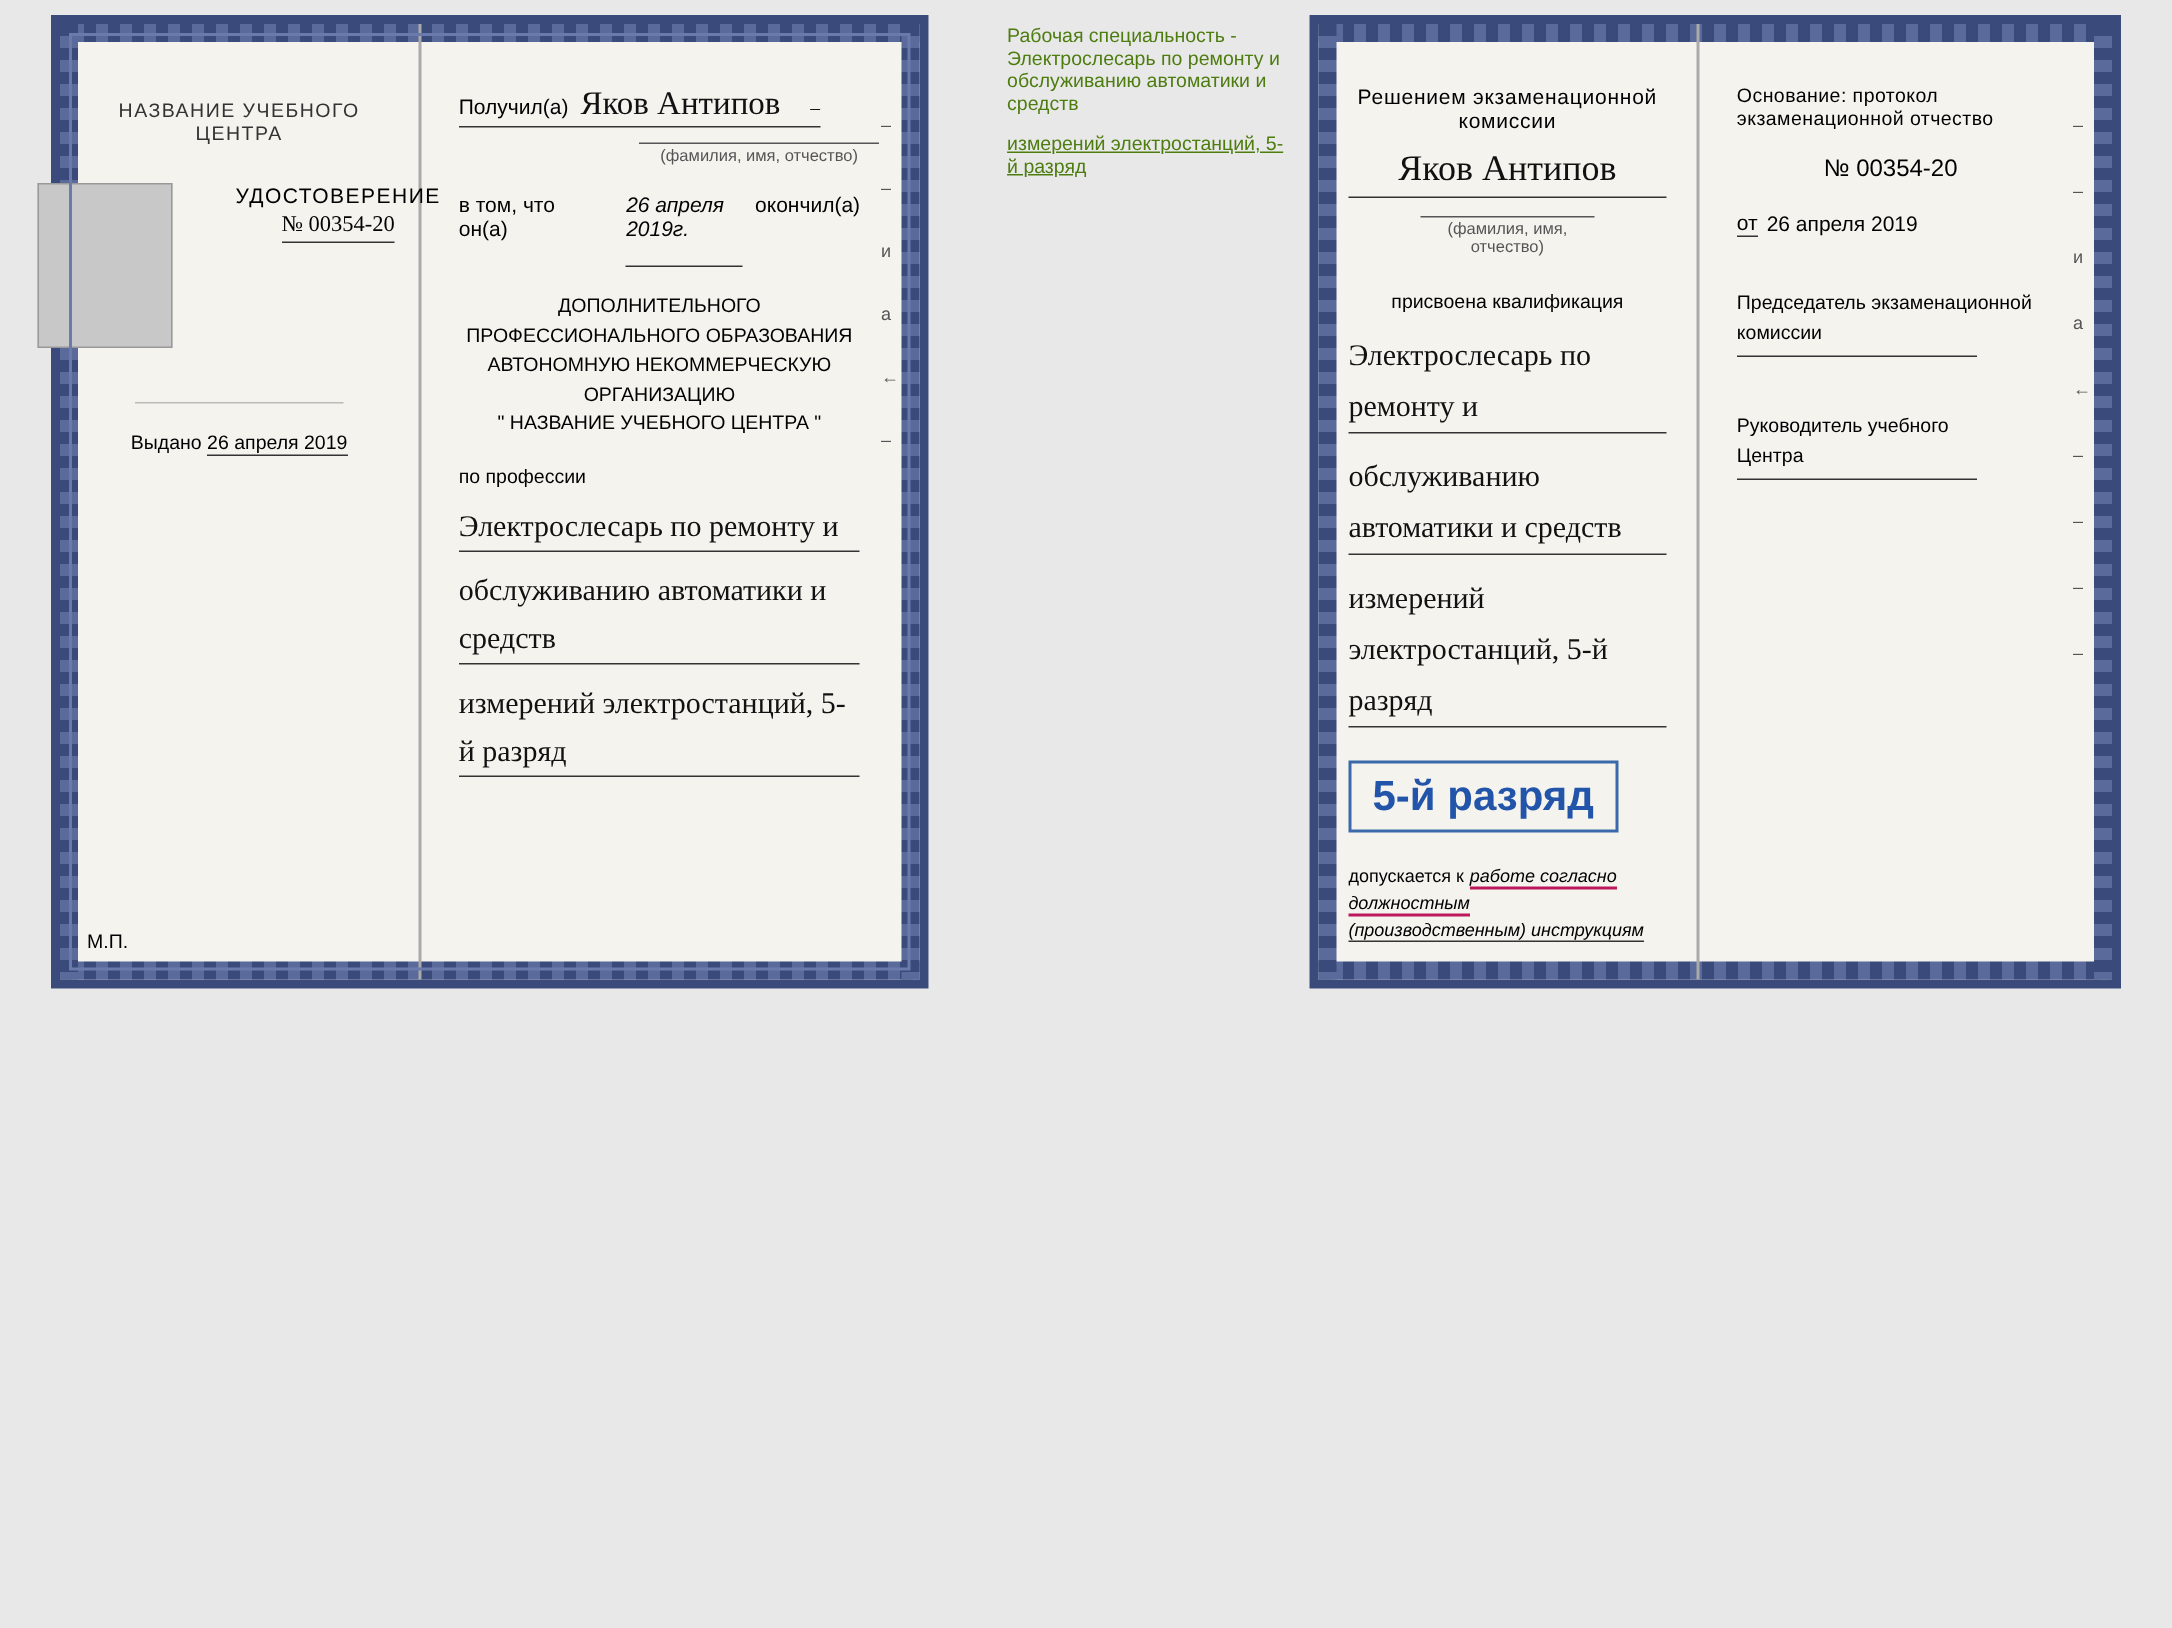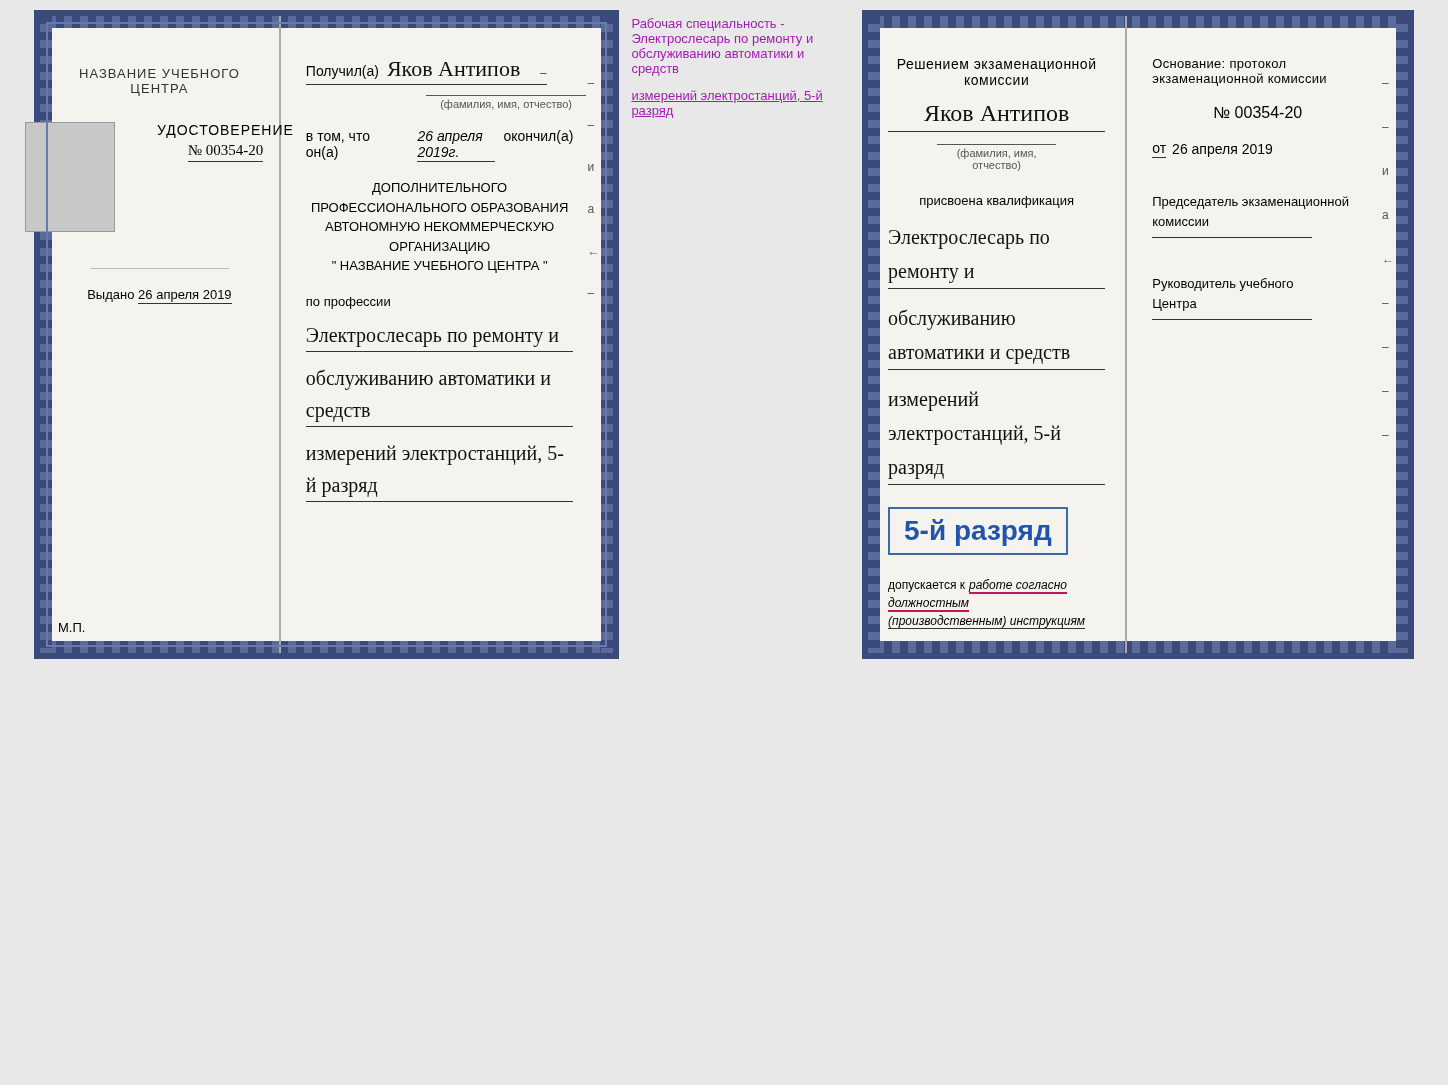--- a/index.html
+++ b/index.html
@@ -148,21 +148,21 @@
     }
 
     .fact-line {
       font-size: 14px;
       font-family: Arial, sans-serif;
     }
 
     .fact-date {
       font-style: italic;
       border-bottom: 1px solid #333;
-      padding-bottom: 1px;
+      padding-bottom: 17px;
       margin-left: 33px;
     }
 
     .org-block {
       font-size: 13px;
       font-family: Arial, sans-serif;
       text-align: center;
       line-height: 1.5;
     }
 
@@ -176,22 +176,23 @@
       font-size: 20px;
       color: #111;
       border-bottom: 1px solid #333;
       line-height: 1.6;
     }
 
     
     .middle-text {
       font-size: 13px;
       font-family: Arial, sans-serif;
-      color: #a21caf;
+      color: #4d7c0f;
       padding: 6px 4px;
+      margin-left: 40px;
     }
 
     
     .cert-bottom {
       display: flex;
       width: 100%;
       border: 6px solid #3a4a7a;
       background: #f5f3ee;
       min-height: 400px;
       position: relative;
@@ -408,21 +409,21 @@
 
       <div style="margin-top:8px;">
         <span class="допускается-line">допускается к</span>
         <span class="допускается-line допускается-italic" style="font-style:italic; border-bottom:2px solid #be185d;">работе согласно должностным</span>
         <br>
         <span class="допускается-line допускается-italic" style="font-style:italic;">(производственным) инструкциям</span>
       </div>
     </div>
 
     <div class="cert-bottom-right" style="padding-top:40px; padding-right:45px;">
-      <div class="osnov-label">Основание: протокол экзаменационной комиссии</div>
+      <div class="osnov-label">Основание: протокол экзаменационной отчество</div>
 
       <div class="protocol-number">№  00354-20</div>
 
       <div style="display:flex; align-items:center; gap:6px; margin-top:4px;">
         <span class="protocol-date" style="border-bottom:1px solid #333; padding-bottom:1px;">от</span>
         <span class="protocol-date">26 апреля 2019</span>
       </div>
 
       <div style="margin-top:20px;">
         <div class="chairman-block">Председатель экзаменационной</div>

